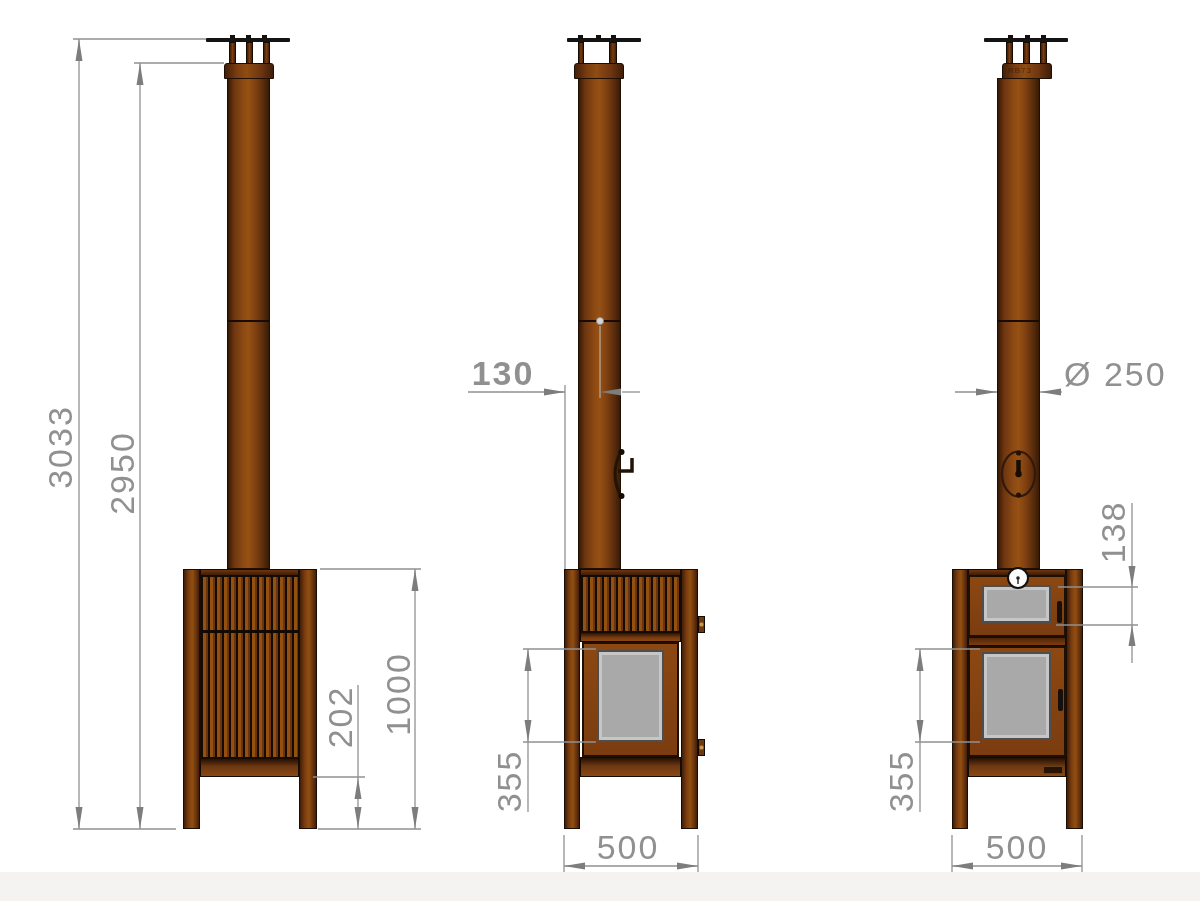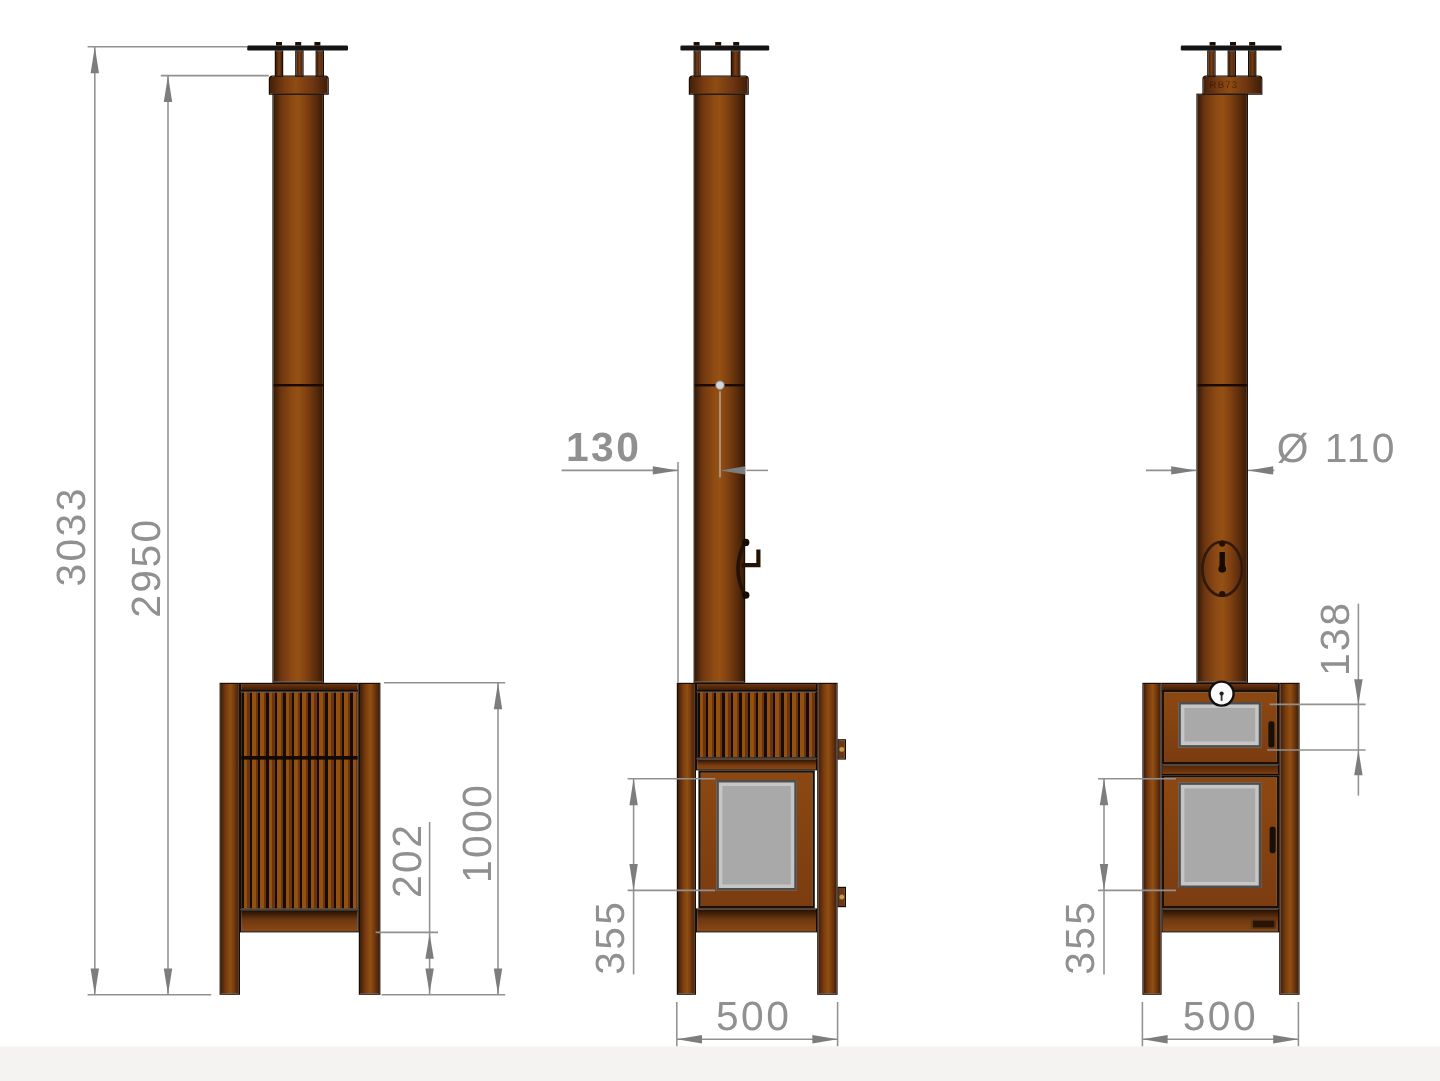--- a/index.html
+++ b/index.html
@@ -196,19 +196,19 @@
     </g>
   </svg>
 
   <span class="dim rot" style="left:60px;top:447px;">3033</span>
   <span class="dim rot" style="left:122px;top:473px;">2950</span>
   <span class="dim rot" style="left:398px;top:694px;">1000</span>
   <span class="dim rot" style="left:340px;top:717px;">202</span>
   <span class="dim" style="left:503px;top:373px;font-weight:bold;">130</span>
   <span class="dim rot" style="left:509px;top:781px;">355</span>
   <span class="dim" style="left:628px;top:847px;">500</span>
-  <span class="dim la" style="left:1064px;top:374px;">Ø 110</span>
+  <span class="dim la" style="left:1064px;top:374px;">Ø 250</span>
   <span class="dim rot" style="left:1113px;top:532px;">138</span>
   <span class="dim rot" style="left:901px;top:781px;">355</span>
   <span class="dim" style="left:1017px;top:847px;">500</span>
 
   <div class="bottom-strip"></div>
 </div>
 
 </body></html>

